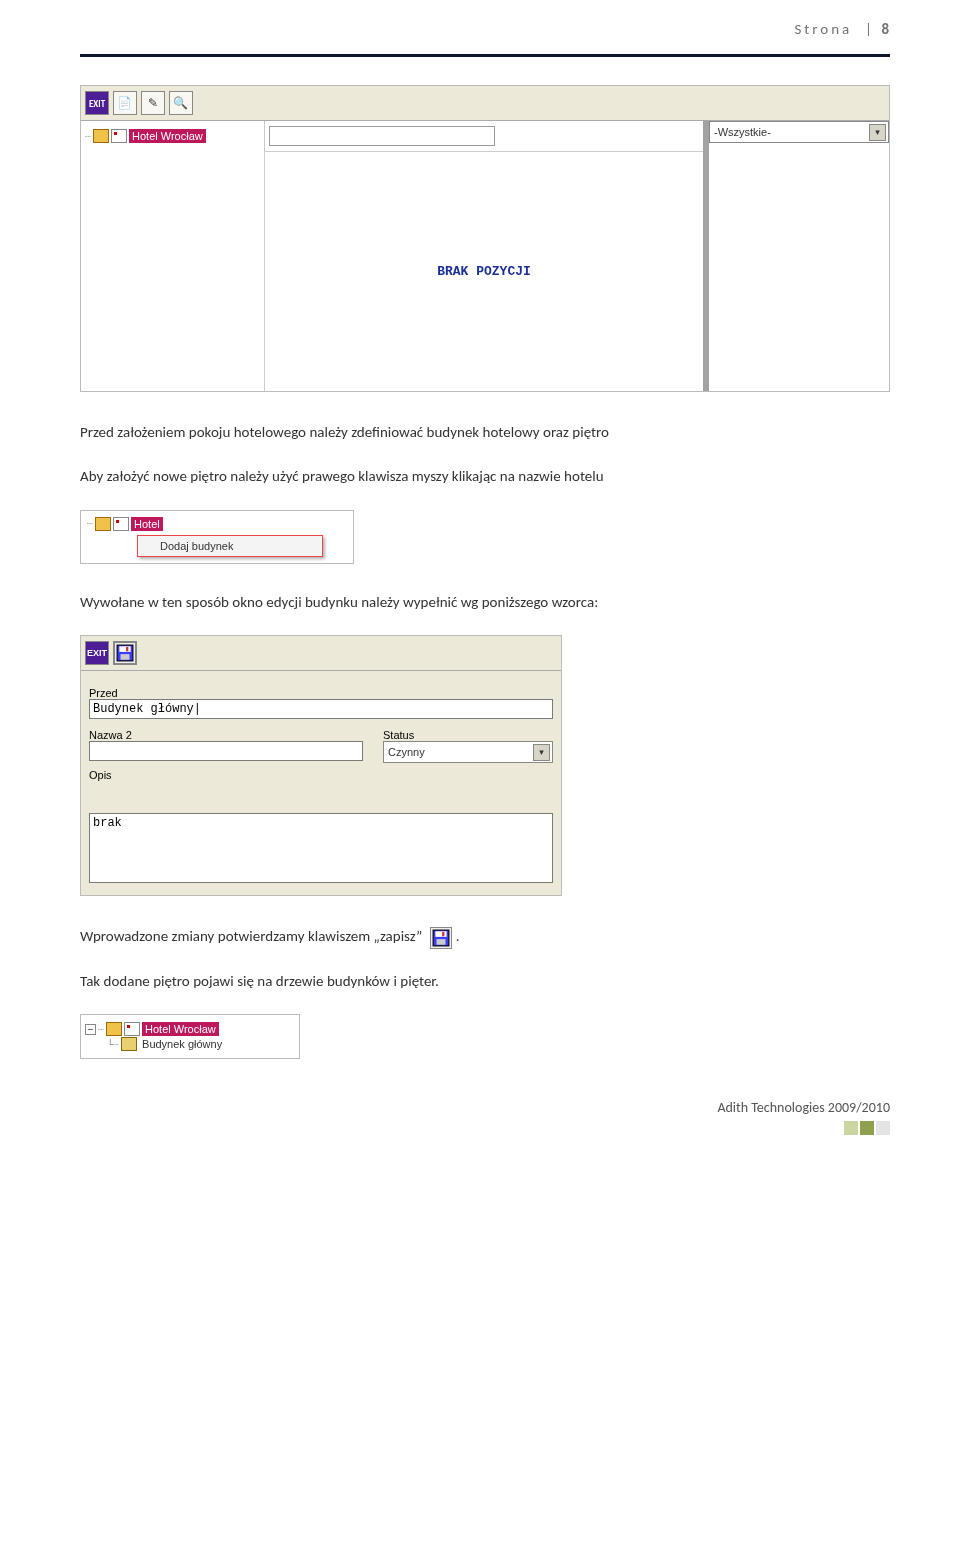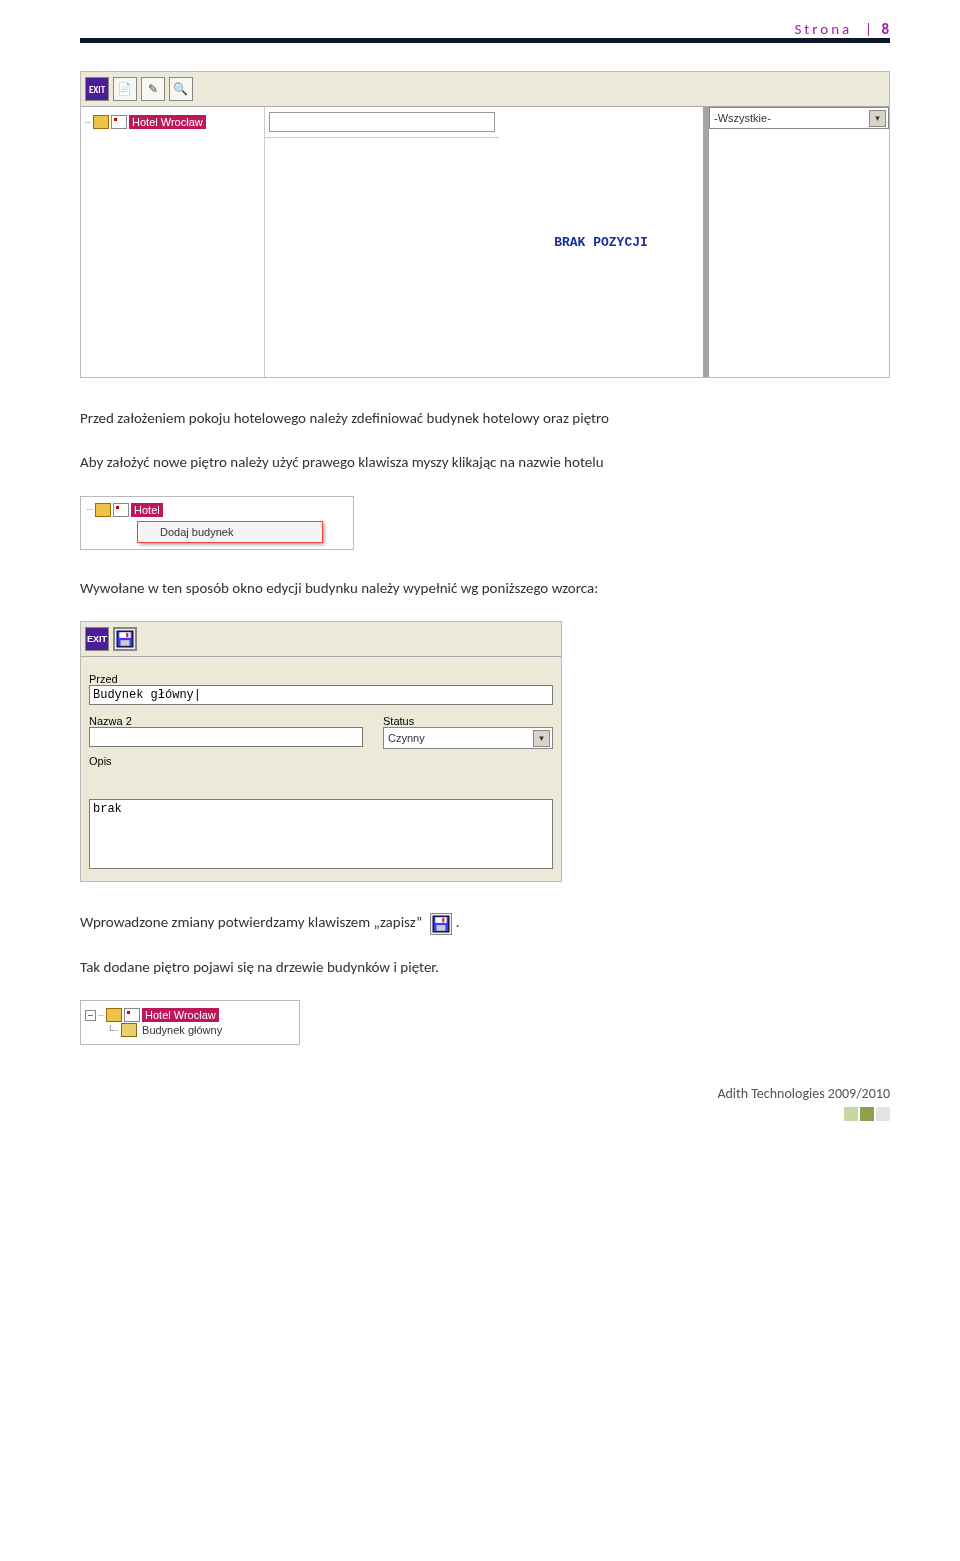--- a/index.html
+++ b/index.html
@@ -7,25 +7,25 @@
     font-size: 15px;
     color:#333;
     margin:0;
     padding: 20px 70px 40px 80px;
     width: 960px;
     box-sizing: border-box;
     background:#fff;
   }
   .page-header{
     text-align:right;
-    color:#a21caf;
+    color:#737373;
     font-size:15px;
     letter-spacing:3px;
-    border-bottom:5px solid #0f172a;
-    padding-bottom:0;
+    border-bottom:3px solid #0f172a;
+    padding-bottom:16px;
     margin-bottom:28px;
   }
   .page-header .num{ letter-spacing:1px; font-weight:bold; }
 
   
   .ui-panel{ border:1px solid #bbb; background:#ece9d8; margin:0 0 30px 0; }
   .toolbar{ height:30px; background:#ece9d8; border-bottom:1px solid #aaa; display:flex; align-items:center; padding:2px 4px; gap:4px;}
   .tbtn{ width:22px; height:22px; border:1px solid #888; background:#f8f7f2; display:flex; align-items:center; justify-content:center; font-size:12px; cursor:pointer;}
   .exit-btn{ background:#4c1d95; color:#fff; font-weight:bold; font-size:9px;}
 
@@ -33,21 +33,21 @@
   .tree-pane{ width:175px; border-right:1px solid #ccc; padding:6px 4px; background:#fff; font-family: Tahoma, sans-serif; font-size:11px;}
   .tree-line{ display:flex; align-items:center; gap:2px; margin:2px 0;}
   .tree-icon{ width:14px; height:12px; display:inline-block; }
   .tree-folder{ background:#f0c24a; border:1px solid #a06a00; }
   .tree-hotel{ background:#fff; border:1px solid #888; position:relative;}
   .tree-hotel:before{ content:''; position:absolute; top:2px; left:2px; width:3px; height:3px; background:#c00;}
   .tree-label{ padding:1px 3px; }
   .tree-label.selected{ background:#be185d; color:#fff;}
   .dot-line{ color:#888; font-family:monospace; font-size:10px;}
 
-  .center-pane{ flex:1; display:flex; flex-direction:row;}
+  .center-pane{ flex:1; display:flex; flex-direction:column;}
   .filter-bar{ height:26px; border-bottom:1px solid #ccc; display:flex; align-items:center; padding:2px 4px; gap:4px;}
   .filter-input{ width:220px; height:18px; border:1px solid #999; font-size:11px; padding:0 2px;}
   .list-body{ flex:1; display:flex; align-items:center; justify-content:center; font-family:'Courier New', monospace; color:#1a2e9a; font-weight:bold; font-size:13px;}
 
   .right-pane{ width:180px; border-left:6px solid #a3a3a3; }
   .combo{ height:20px; border:1px solid #888; background:#fff; display:flex; align-items:center; justify-content:space-between; padding:0 2px 0 4px; font-size:11px; font-family:Tahoma,sans-serif;}
   .combo .arrow{ width:15px; height:15px; background:#d8d4c8; border:1px solid #888; display:flex; align-items:center; justify-content:center; font-size:9px;}
 
   .body-text{ margin:22px 0; line-height:1.45; color:#333;}
   

